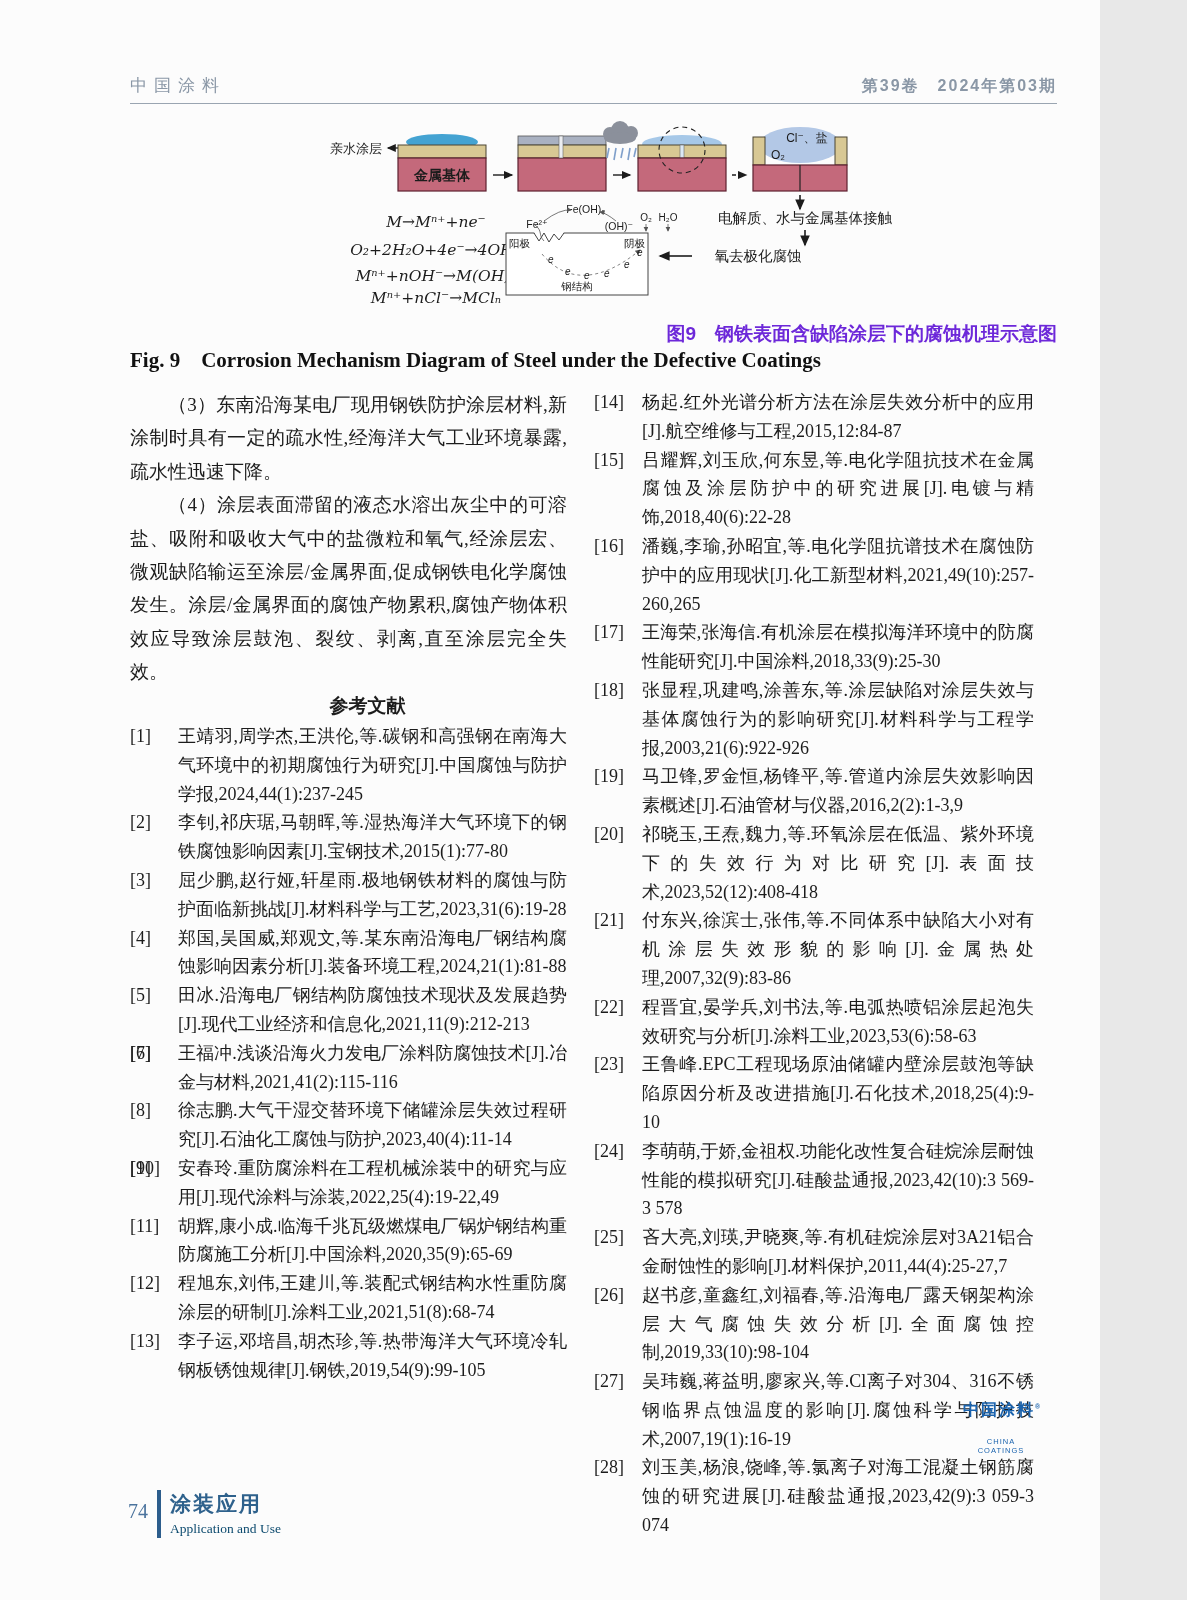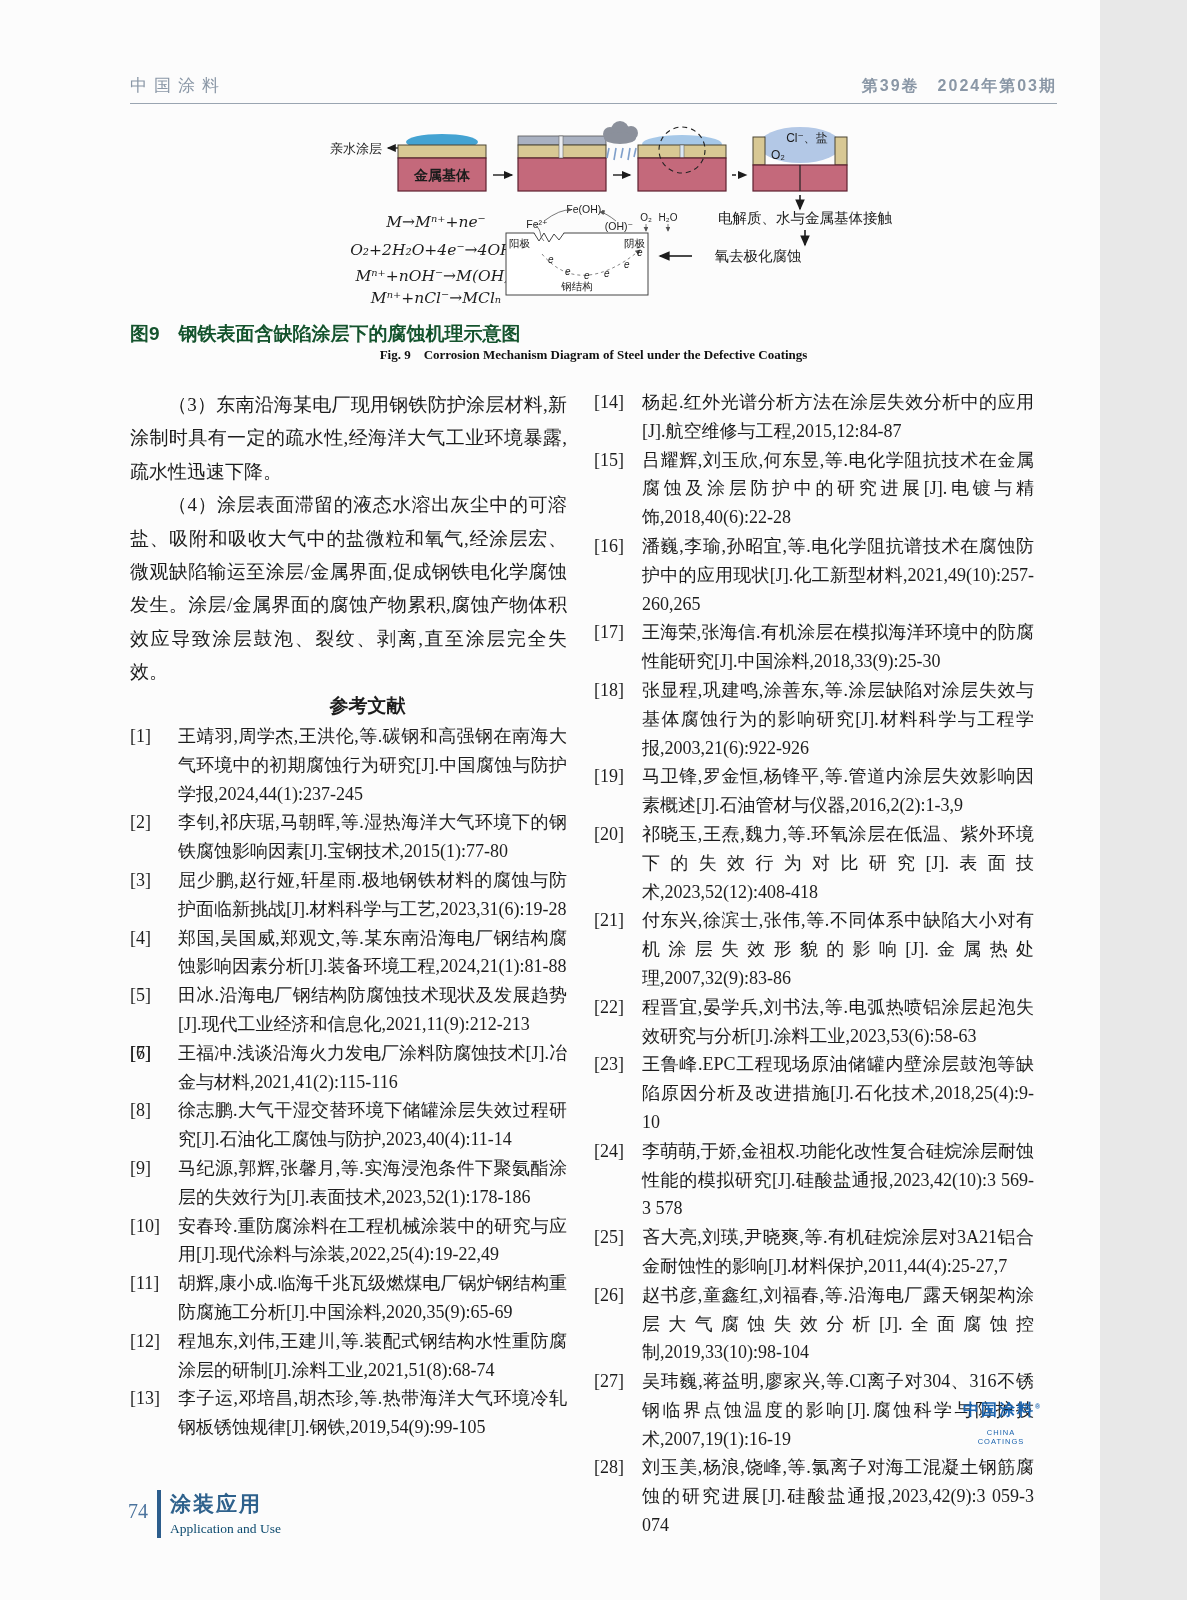--- a/index.html
+++ b/index.html
@@ -8,44 +8,44 @@
   
   .hdr{position:absolute;left:130px;top:74px;width:927px;display:flex;justify-content:space-between;align-items:baseline;}
   .hdr .jn{font-family:"Liberation Sans","DejaVu Sans",sans-serif;font-size:17px;letter-spacing:7px;color:#8a97a6;}
   .hdr .iss{font-family:"Liberation Sans","DejaVu Sans",sans-serif;font-size:16px;letter-spacing:2px;color:#8a97a6;font-weight:bold;}
   .hdr-rule{position:absolute;left:130px;top:103px;width:927px;border-top:1.5px solid #9aa5b1;}
   
   .strip{position:absolute;left:1169px;top:127px;width:18px;height:585px;
     background:linear-gradient(180deg,#7487ae 0%,#66789f 3.5%,#10141c 5%,#131722 7%,#5d709c 9%,#4a5a8c 14%,#2c3766 24%,#1c2456 36%,#141b45 48%,#10163a 57%,#33322b 62%,#3d3c33 72%,#2a2a24 83%,#1d1d18 100%);}
   
   .fig{position:absolute;left:318px;top:121px;width:580px;height:190px;}
-  .cap-zh{position:absolute;left:130px;top:321px;width:927px;text-align:left;
-    font-family:"Liberation Sans","DejaVu Sans",sans-serif;font-weight:bold;font-size:19px;color:#14532d;}
-  .cap-en{position:absolute;left:130px;top:346px;width:927px;text-align:center;
-    font-weight:bold;font-size:13px;color:#111;}
+  .cap-zh{position:absolute;left:130px;top:321px;width:927px;text-align:right;
+    font-family:"Liberation Sans","DejaVu Sans",sans-serif;font-weight:bold;font-size:19px;color:#6d28d9;}
+  .cap-en{position:absolute;left:130px;top:346px;width:927px;text-align:left;
+    font-weight:bold;font-size:21px;color:#111;}
   
   .col{position:absolute;top:388px;width:437px;text-align:justify;}
   .col-l{left:130px;}
   .col-r{left:594px;width:440px;}
   .col p{margin:0;font-size:19px;line-height:33.4px;text-indent:2em;}
   .ref-head{margin:11px 0 9px 0;text-align:center;text-indent:0;
     font-family:"Liberation Sans","DejaVu Sans",sans-serif;font-weight:bold;font-size:19px;}
   .ref{position:relative;padding-left:48px;font-size:18px;line-height:28.8px;text-align:justify;}
   .ref .num{position:absolute;left:0;top:0;}
   
   .foot{position:absolute;left:128px;top:1490px;display:flex;align-items:flex-start;}
   .foot .pg{font-size:20px;color:#4b739d;margin-top:10px;margin-right:9px;}
   .foot .bar{width:4px;height:48px;background:#2c5d8c;margin-right:9px;}
   .foot .sec-zh{font-family:"Liberation Sans","DejaVu Sans",sans-serif;font-weight:bold;font-size:21px;color:#2e618c;letter-spacing:2px;}
   .foot .sec-en{font-size:13.5px;color:#0c4a6e;margin-top:3px;}
   
   .logo{position:absolute;left:963px;top:1400px;width:76px;text-align:center;color:#1a63ae;}
   .logo .zh{font-family:"Liberation Sans","DejaVu Sans",sans-serif;font-weight:bold;font-size:16px;letter-spacing:2px;white-space:nowrap;}
   .logo .reg{font-size:7px;vertical-align:super;}
-  .logo .en{font-family:"Liberation Sans","DejaVu Sans",sans-serif;font-size:7.5px;letter-spacing:1px;margin-top:7px;}
+  .logo .en{font-family:"Liberation Sans","DejaVu Sans",sans-serif;font-size:7.5px;letter-spacing:1px;margin-top:16px;}
   svg text{font-family:"Liberation Sans","DejaVu Sans",sans-serif;fill:#1c1c1c;}
   svg .eq{font-family:"DejaVu Serif","Liberation Serif",serif;font-style:italic;font-size:15.5px;}
   svg .cjk{font-size:13px;}
   svg .small{font-size:10.5px;}
 </style>
 </head>
 <body>
 
 <div id="page">
 
@@ -174,21 +174,21 @@
     <p>（4）涂层表面滞留的液态水溶出灰尘中的可溶盐、吸附和吸收大气中的盐微粒和氧气,经涂层宏、微观缺陷输运至涂层/金属界面,促成钢铁电化学腐蚀发生。涂层/金属界面的腐蚀产物累积,腐蚀产物体积效应导致涂层鼓泡、裂纹、剥离,直至涂层完全失效。</p>
     <p class="ref-head">参考文献</p>
     <div class="ref"><span class="num">[1]</span><span>王靖羽,周学杰,王洪伦,等.碳钢和高强钢在南海大气环境中的初期腐蚀行为研究[J].中国腐蚀与防护学报,2024,44(1):237-245</span></div>
     <div class="ref"><span class="num">[2]</span><span>李钊,祁庆琚,马朝晖,等.湿热海洋大气环境下的钢铁腐蚀影响因素[J].宝钢技术,2015(1):77-80</span></div>
     <div class="ref"><span class="num">[3]</span><span>屈少鹏,赵行娅,轩星雨.极地钢铁材料的腐蚀与防护面临新挑战[J].材料科学与工艺,2023,31(6):19-28</span></div>
     <div class="ref"><span class="num">[4]</span><span>郑国,吴国威,郑观文,等.某东南沿海电厂钢结构腐蚀影响因素分析[J].装备环境工程,2024,21(1):81-88</span></div>
     <div class="ref"><span class="num">[5]</span><span>田冰.沿海电厂钢结构防腐蚀技术现状及发展趋势[J].现代工业经济和信息化,2021,11(9):212-213</span></div>
     <div class="ref"><span class="num">[6]</span></div>
     <div class="ref"><span class="num">[7]</span><span>王福冲.浅谈沿海火力发电厂涂料防腐蚀技术[J].冶金与材料,2021,41(2):115-116</span></div>
     <div class="ref"><span class="num">[8]</span><span>徐志鹏.大气干湿交替环境下储罐涂层失效过程研究[J].石油化工腐蚀与防护,2023,40(4):11-14</span></div>
-    <div class="ref"><span class="num">[9]</span><span>马纪源,郭辉,张馨月,等.实海浸泡条件下聚氨酯涂层的失效行为[J].表面技术,2023,52(1):178-186</span></div>
+    <div class="ref"><span class="num">[9]</span></div>
     <div class="ref"><span class="num">[10]</span><span>安春玲.重防腐涂料在工程机械涂装中的研究与应用[J].现代涂料与涂装,2022,25(4):19-22,49</span></div>
     <div class="ref"><span class="num">[11]</span><span>胡辉,康小成.临海千兆瓦级燃煤电厂锅炉钢结构重防腐施工分析[J].中国涂料,2020,35(9):65-69</span></div>
     <div class="ref"><span class="num">[12]</span><span>程旭东,刘伟,王建川,等.装配式钢结构水性重防腐涂层的研制[J].涂料工业,2021,51(8):68-74</span></div>
     <div class="ref"><span class="num">[13]</span><span>李子运,邓培昌,胡杰珍,等.热带海洋大气环境冷轧钢板锈蚀规律[J].钢铁,2019,54(9):99-105</span></div>
   </div>
 
   <div class="col col-r">
     <div class="ref"><span class="num">[14]</span><span>杨起.红外光谱分析方法在涂层失效分析中的应用[J].航空维修与工程,2015,12:84-87</span></div>
     <div class="ref"><span class="num">[15]</span><span>吕耀辉,刘玉欣,何东昱,等.电化学阻抗技术在金属腐蚀及涂层防护中的研究进展[J].电镀与精饰,2018,40(6):22-28</span></div>
     <div class="ref"><span class="num">[16]</span><span>潘巍,李瑜,孙昭宜,等.电化学阻抗谱技术在腐蚀防护中的应用现状[J].化工新型材料,2021,49(10):257-260,265</span></div>

